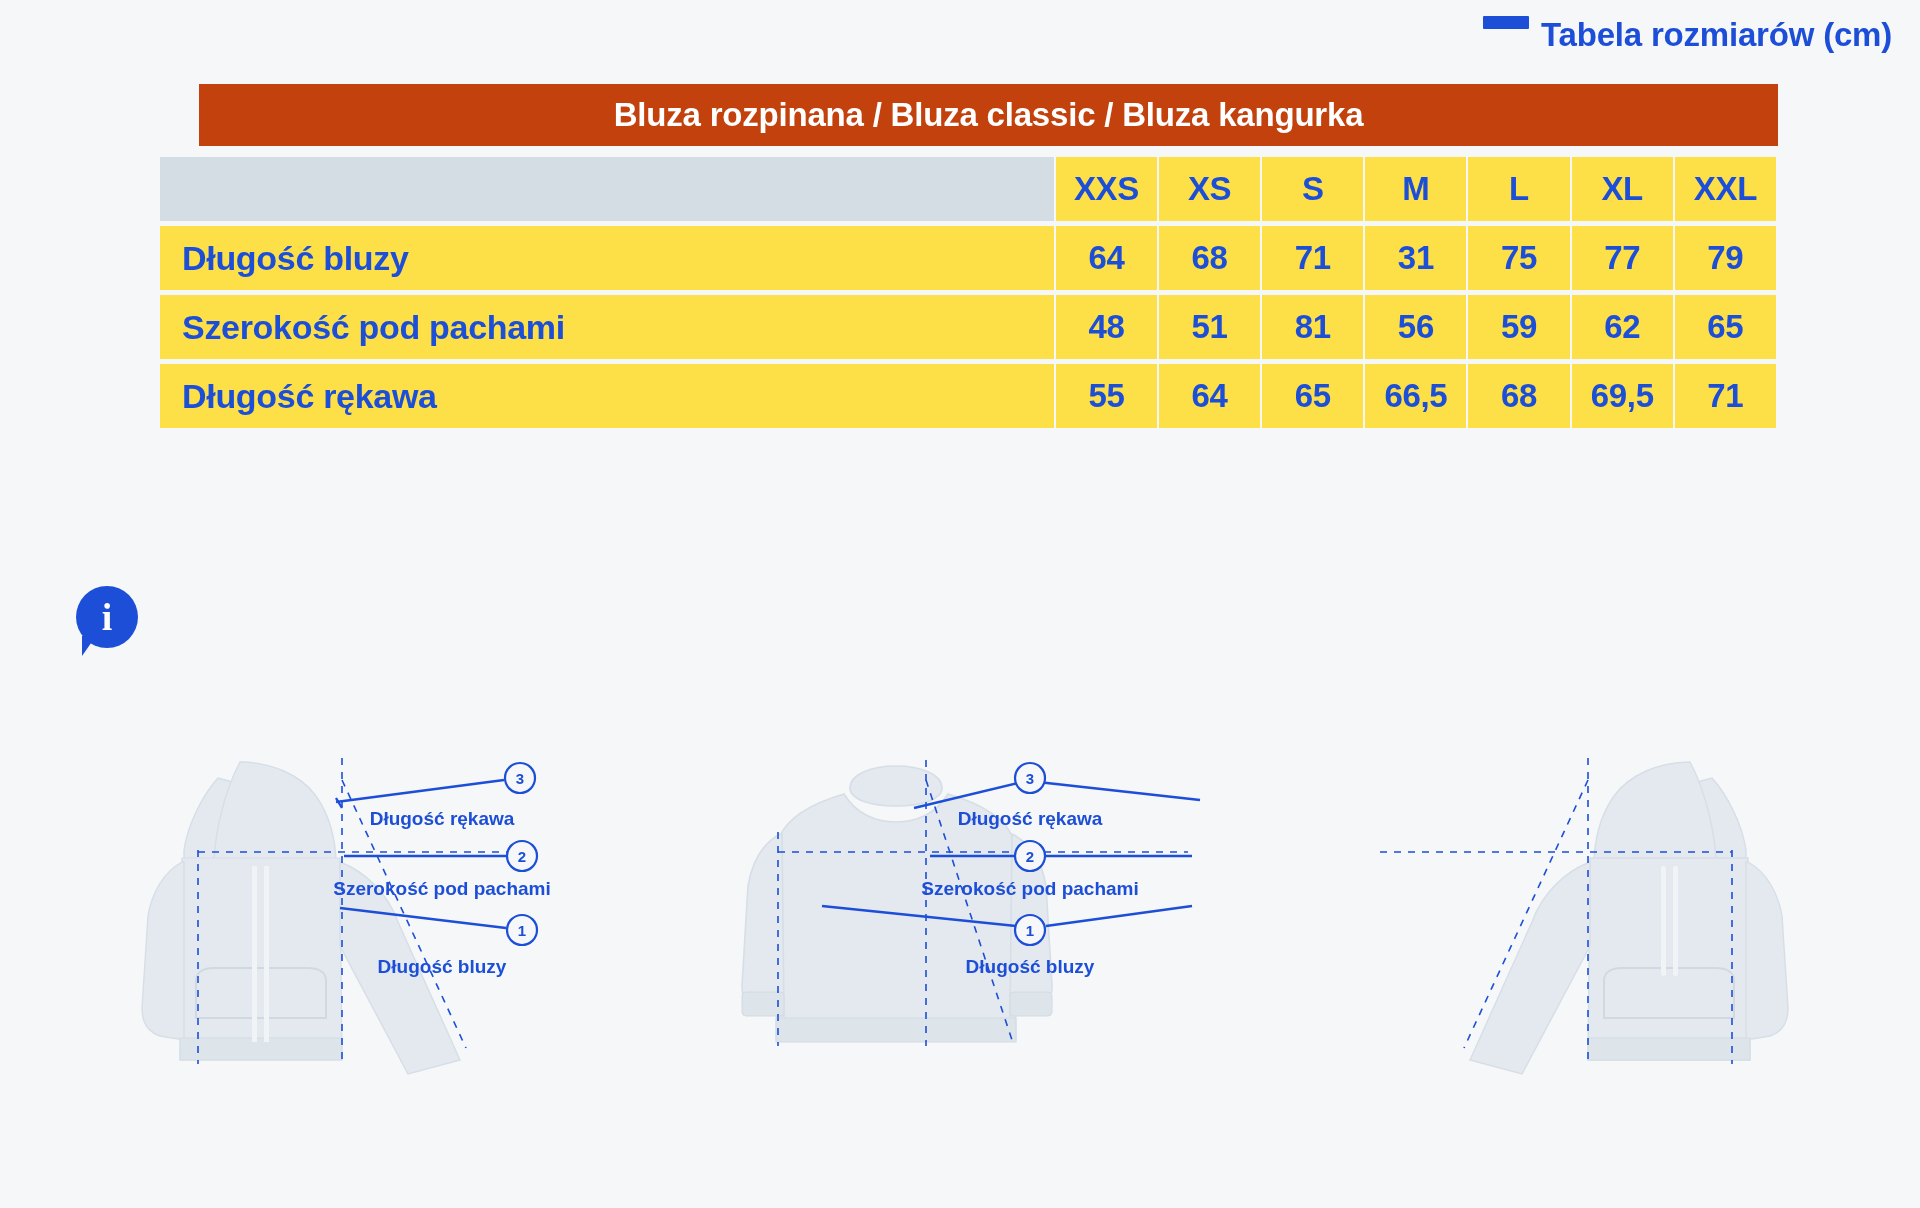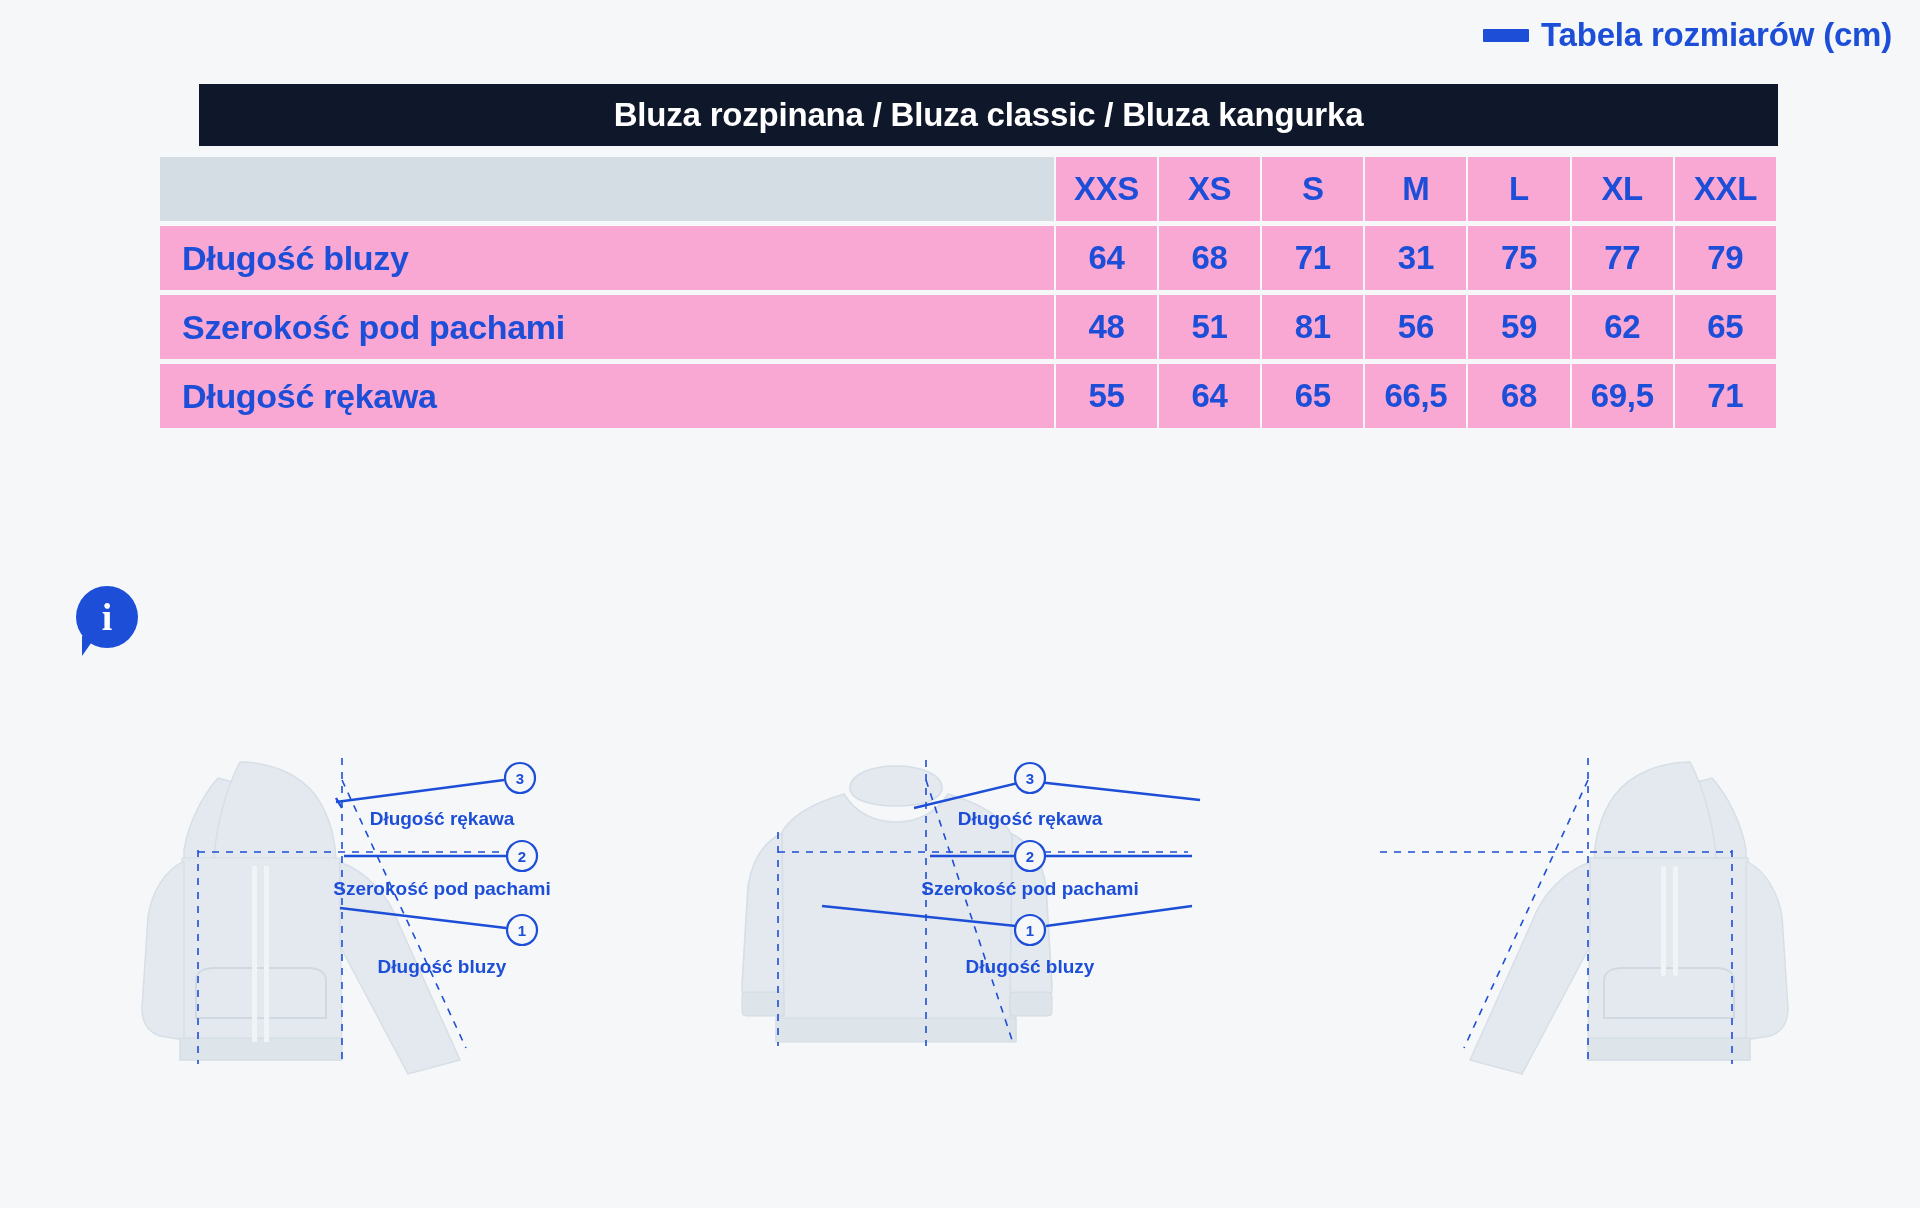--- a/index.html
+++ b/index.html
@@ -7,44 +7,44 @@
     width: 1920px; height: 1208px;
     background: #f5f7f9;
     font-family: "Liberation Sans", sans-serif;
     overflow: hidden;
   }
   #root { position: relative; width: 1920px; height: 1208px; }
 
   
   .top-caption {
     position: absolute; right: 28px; top: 16px;
-    display: flex; align-items: center; gap: 12px;
+    display: flex; gap: 12px;
   }
   .dash {
     width: 46px; height: 13px; background: #1d4ed8; border-radius: 1px;
     flex: 0 0 auto;
   }
   .top-caption .cap-text {
     font-size: 33px; font-weight: bold; color: #1d4ed8; letter-spacing: -0.2px;
     white-space: nowrap;
   }
 
   
   .table-wrap { position: absolute; left: 158px; top: 84px; width: 1620px; }
   .title-bar {
-    background: #0f172a; color: #ffffff;
+    background: #c2410c; color: #ffffff;
     height: 62px; display: flex; align-items: center; justify-content: center;
     font-size: 33px; font-weight: bold; letter-spacing: -0.2px; margin-left: 41px;
   }
   table.size-table {
     width: 100%; border-collapse: separate; border-spacing: 2px 5px;
     margin-top: 6px;
   }
   table.size-table td, table.size-table th {
-    background: #f9a8d4; color: #1d4ed8;
+    background: #fde047; color: #1d4ed8;
     height: 64px; font-weight: bold; text-align: center; font-size: 34px;
     letter-spacing: -0.3px;
   }
   table.size-table th.lbl-head { width: 760px; background: #d4dce4; }
   table.size-table td.row-label {
     text-align: left; padding-left: 22px; font-size: 34px; width: 760px;
   }
   table.size-table th.size-head, table.size-table td.val {
     width: 86px; font-size: 33px;
   }

